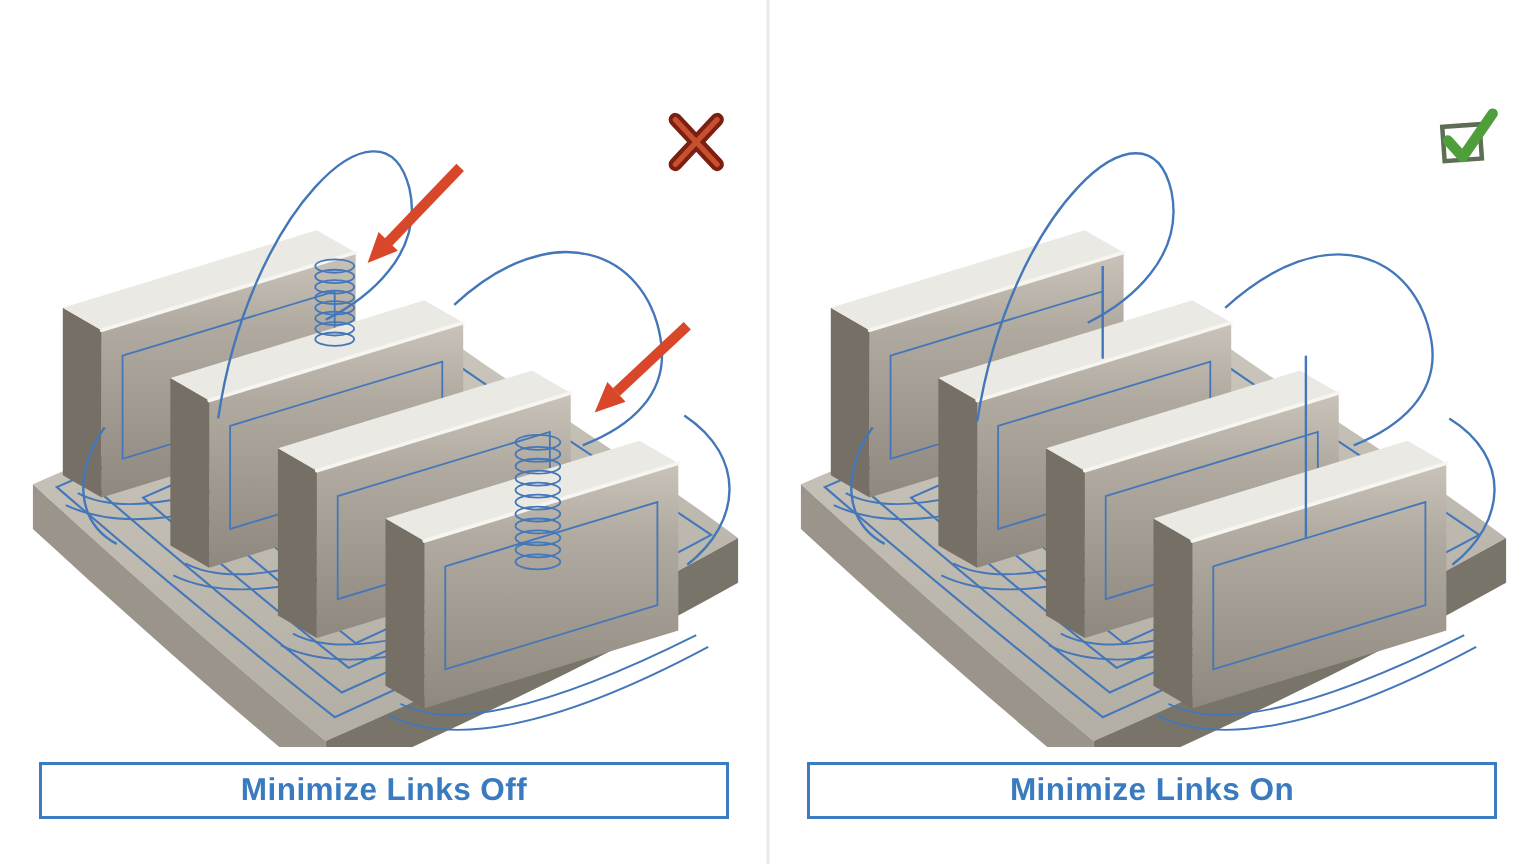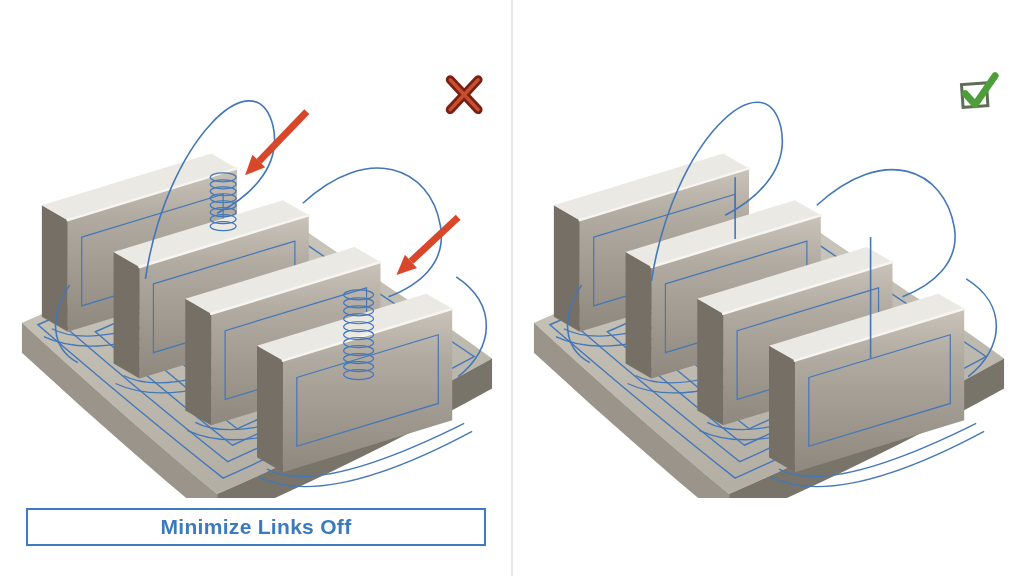--- a/index.html
+++ b/index.html
@@ -153,14 +153,17 @@
         <path d="M 352 210 L 352 332"></path>
         <path d="M 62 258 C 40 290, 44 322, 70 336"></path>
       </g>
 
       <g>
         <rect x="444" y="56" width="25" height="23" fill="#ffffff" stroke="#5d6e54" stroke-width="3" transform="rotate(-4 456 67)"></rect>
         <path d="M 447 66 L 457 77 L 477 48" fill="none" stroke="#4f9e3c" stroke-width="7" stroke-linecap="round" stroke-linejoin="round"></path>
       </g>
     </svg>
 
+    <div class="caption">
+      <span>Minimize Links On</span>
+    </div>
   </div>
 </div>
 
 </body></html>

